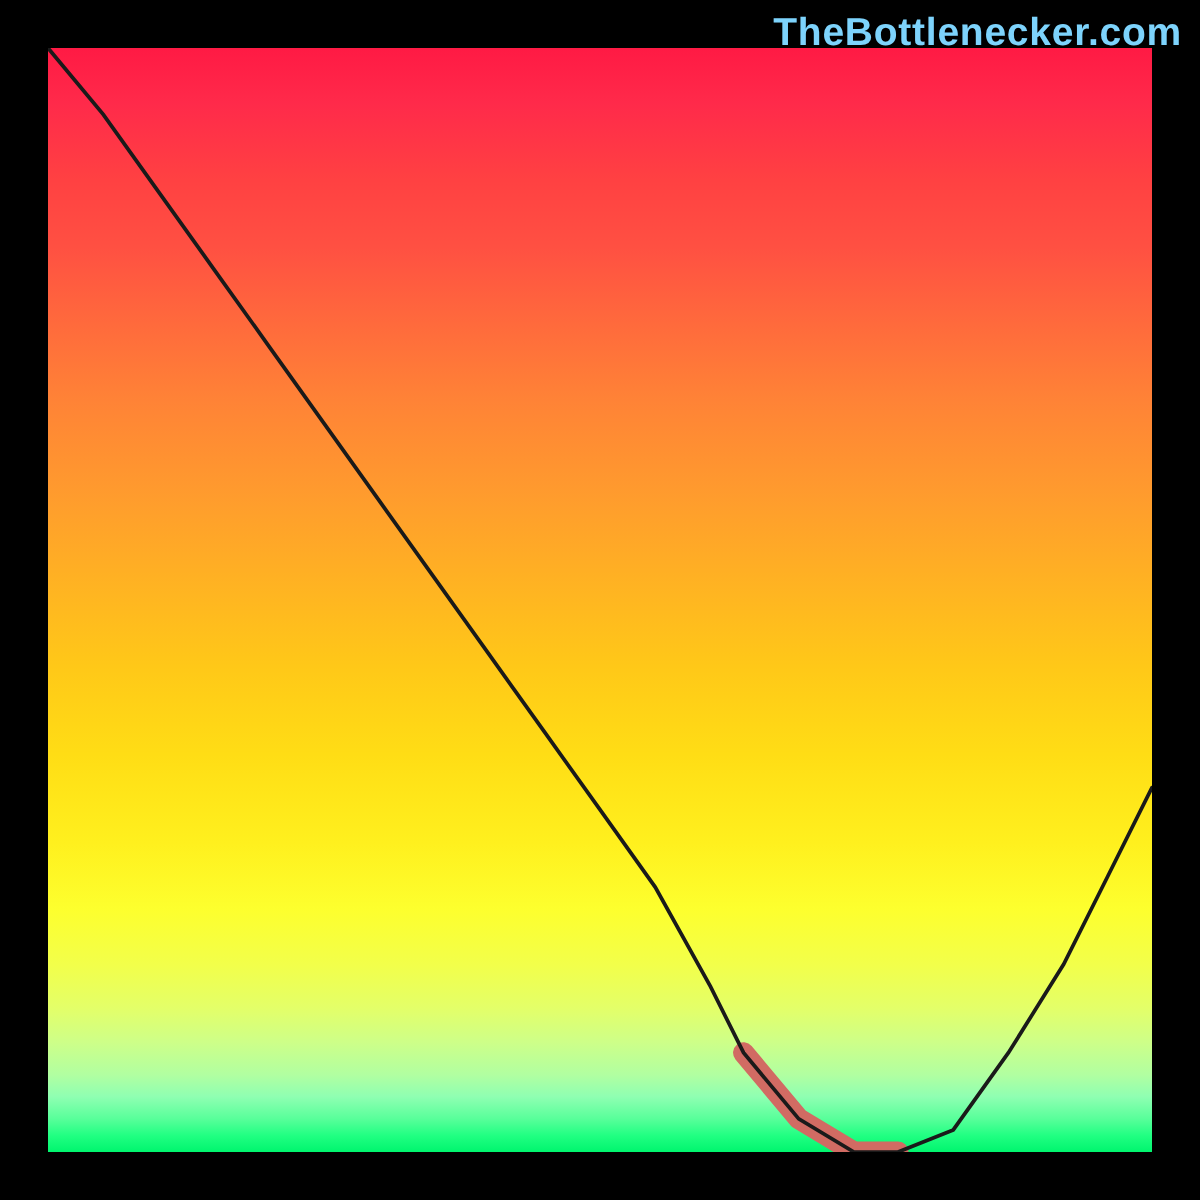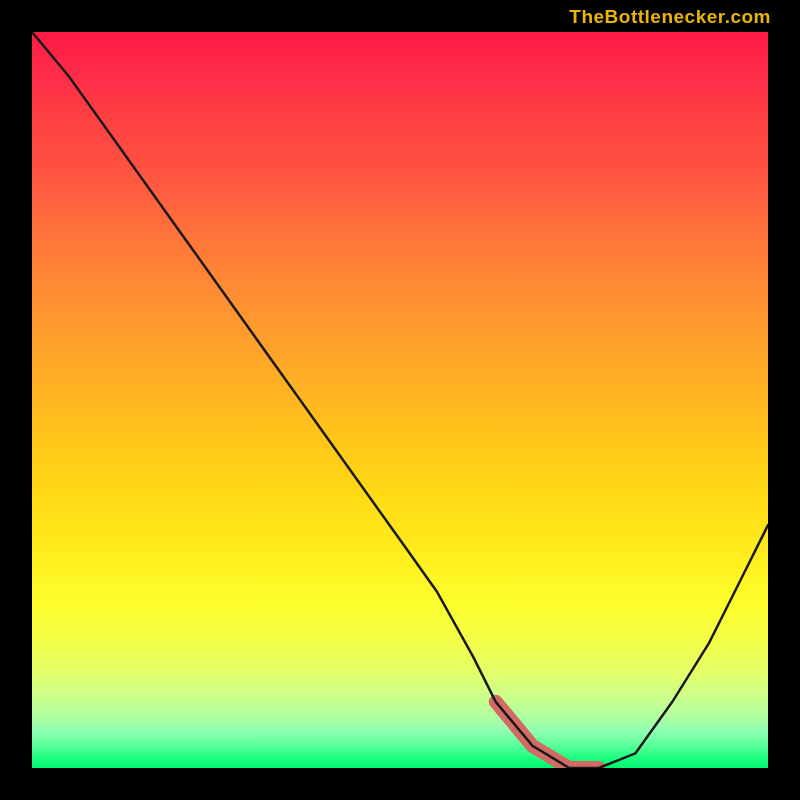--- a/index.html
+++ b/index.html
@@ -12,25 +12,25 @@
   }
   .outer {
     position: relative;
     width: 800px;
     height: 800px;
     background: #000;
   }
   .attribution {
     position: absolute;
     top: 6px;
-    right: 29px;
+    right: 12px;
     font-family: Arial, Helvetica, sans-serif;
-    font-size: 19px;
+    font-size: 26px;
     font-weight: bold;
-    color: #eab308;
+    color: #7dd3fc;
     letter-spacing: 0.5px;
     z-index: 4;
   }
   .plot-area {
     position: absolute;
     left: 32px;
     top: 32px;
     width: 736px;
     height: 736px;
     overflow: hidden;

